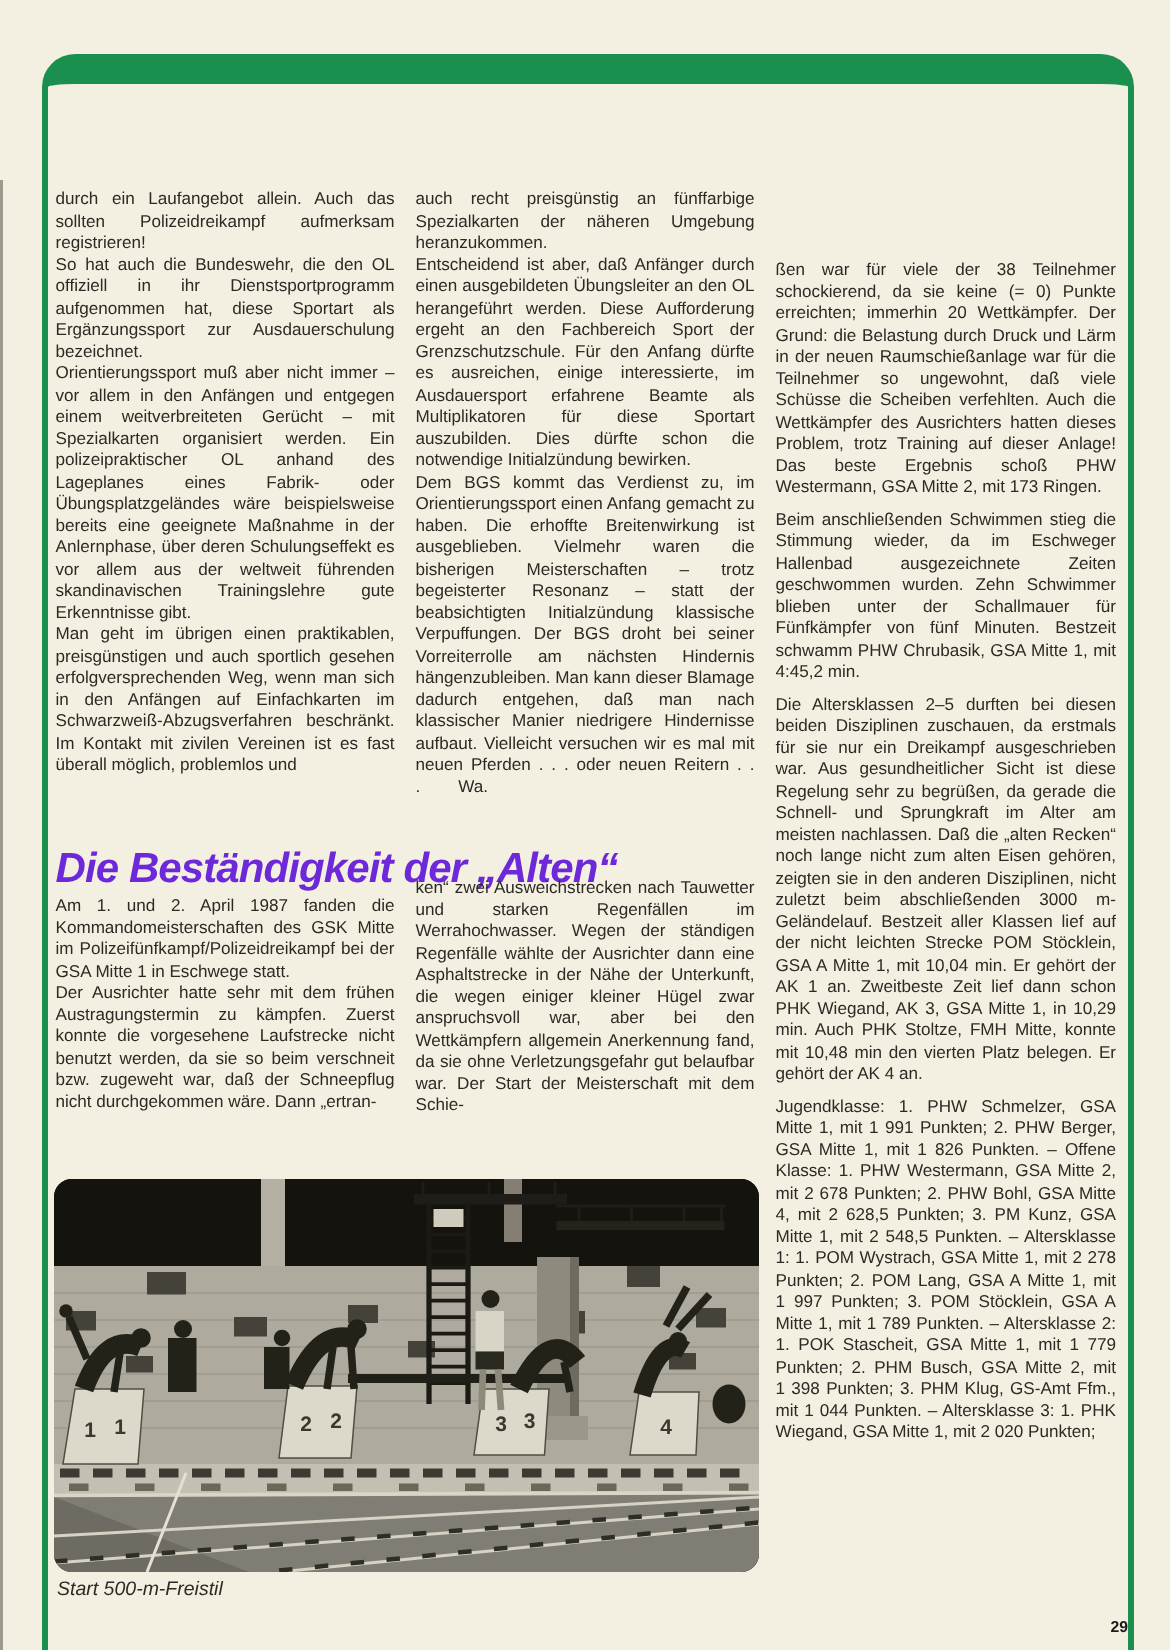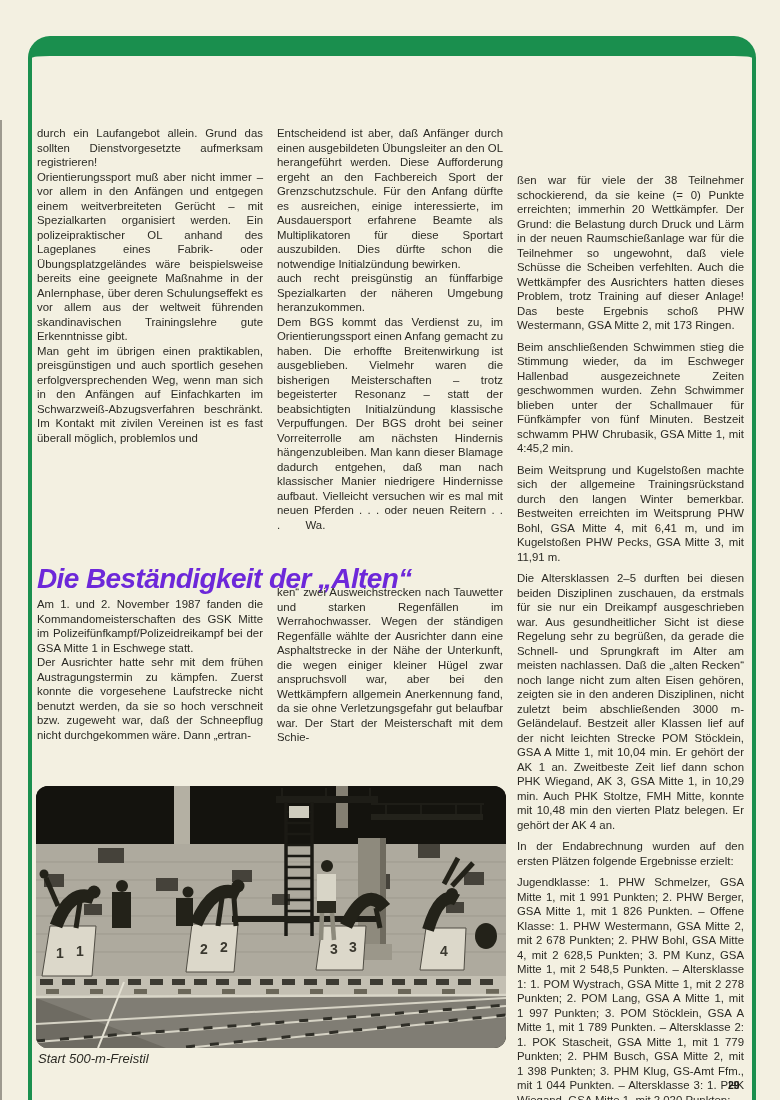--- a/index.html
+++ b/index.html
@@ -33,57 +33,56 @@
   }
   .photo-wrap{
     position:absolute;left:36px;top:786px;width:470px;height:262px;
     border-radius:12px;overflow:hidden;background:#14130e;
   }
   .caption{
     position:absolute;left:38px;top:1051px;width:300px;
     font-size:13px;font-style:italic;color:#2b2a24;
   }
   .page-number{
-    position:absolute;left:728px;top:1079px;width:24px;text-align:left;
+    position:absolute;left:728px;top:1079px;width:24px;text-align:right;
     font-size:10.5px;font-weight:bold;color:#1c1b17;
   }
 </style>
 </head>
 <body>
 
 <div class="scan-edge"></div>
 
 <div class="page-frame"></div>
 
 <div class="col" style="left:37px;top:126px;width:226px;">
-    <p>durch ein Laufangebot allein. Grund das sollten Dienstvorgesetzte aufmerksam registrieren!</p>
+    <p>durch ein Laufangebot allein. Auch das sollten Polizeidreikampf aufmerksam registrieren!</p>
+    <p>So hat auch die Bundeswehr, die den OL offiziell in ihr Dienstsportprogramm aufgenommen hat, diese Sportart als Ergänzungssport zur Ausdauerschulung bezeichnet.</p>
     <p>Orientierungssport muß aber nicht immer – vor allem in den Anfängen und entgegen einem weitverbreiteten Gerücht – mit Spezialkarten organisiert werden. Ein polizeipraktischer OL anhand des Lageplanes eines Fabrik- oder Übungsplatzgeländes wäre beispielsweise bereits eine geeignete Maßnahme in der Anlernphase, über deren Schulungseffekt es vor allem aus der weltweit führenden skandinavischen Trainingslehre gute Erkenntnisse gibt.</p>
     <p>Man geht im übrigen einen praktikablen, preisgünstigen und auch sportlich gesehen erfolgversprechenden Weg, wenn man sich in den Anfängen auf Einfachkarten im Schwarzweiß-Abzugsverfahren beschränkt. Im Kontakt mit zivilen Vereinen ist es fast überall möglich, problemlos und</p>
   </div>
 
 <div class="col" style="left:277px;top:126px;width:226px;">
+    <p>auch recht preisgünstig an fünffarbige Spezialkarten der näheren Umgebung heranzukommen.</p>
     <p>Entscheidend ist aber, daß Anfänger durch einen ausgebildeten Übungsleiter an den OL herangeführt werden. Diese Aufforderung ergeht an den Fachbereich Sport der Grenzschutzschule. Für den Anfang dürfte es ausreichen, einige interessierte, im Ausdauersport erfahrene Beamte als Multiplikatoren für diese Sportart auszubilden. Dies dürfte schon die notwendige Initialzündung bewirken.</p>
-    <p>auch recht preisgünstig an fünffarbige Spezialkarten der näheren Umgebung heranzukommen.</p>
     <p>Dem BGS kommt das Verdienst zu, im Orientierungssport einen Anfang gemacht zu haben. Die erhoffte Breitenwirkung ist ausgeblieben. Vielmehr waren die bisherigen Meisterschaften – trotz begeisterter Resonanz – statt der beabsichtigten Initialzündung klassische Verpuffungen. Der BGS droht bei seiner Vorreiterrolle am nächsten Hindernis hängenzubleiben. Man kann dieser Blamage dadurch entgehen, daß man nach klassischer Manier niedrigere Hindernisse aufbaut. Vielleicht versuchen wir es mal mit neuen Pferden . . . oder neuen Reitern . . .&nbsp;&nbsp;&nbsp;&nbsp;&nbsp;&nbsp;&nbsp;&nbsp;Wa.</p>
   </div>
 
 <div class="col spaced" style="left:517px;top:126px;width:227px;height:938px;overflow:hidden;margin-top:47px;">
     <p>ßen war für viele der 38 Teilnehmer schockierend, da sie keine (= 0) Punkte erreichten; immerhin 20 Wettkämpfer. Der Grund: die Belastung durch Druck und Lärm in der neuen Raumschießanlage war für die Teilnehmer so ungewohnt, daß viele Schüsse die Scheiben verfehlten. Auch die Wettkämpfer des Ausrichters hatten dieses Problem, trotz Training auf dieser Anlage! Das beste Ergebnis schoß PHW Westermann, GSA Mitte 2, mit 173 Ringen.</p>
     <p>Beim anschließenden Schwimmen stieg die Stimmung wieder, da im Eschweger Hallenbad ausgezeichnete Zeiten geschwommen wurden. Zehn Schwimmer blieben unter der Schallmauer für Fünfkämpfer von fünf Minuten. Bestzeit schwamm PHW Chrubasik, GSA Mitte 1, mit 4:45,2 min.</p>
-    <p>Beim Weitsprung und Kugelstoßen machte sich der allgemeine Trainingsrückstand durch den langen Winter bemerkbar. Bestweiten erreichten im Weitsprung PHW Bohl, GSA Mitte 4, mit 6,41 m, und im Kugelstoßen PHW Pecks, GSA Mitte 3, mit 11,91 m.</p>
     <p>Die Altersklassen 2–5 durften bei diesen beiden Disziplinen zuschauen, da erstmals für sie nur ein Dreikampf ausgeschrieben war. Aus gesundheitlicher Sicht ist diese Regelung sehr zu begrüßen, da gerade die Schnell- und Sprungkraft im Alter am meisten nachlassen. Daß die „alten Recken“ noch lange nicht zum alten Eisen gehören, zeigten sie in den anderen Disziplinen, nicht zuletzt beim abschließenden 3000 m-Geländelauf. Bestzeit aller Klassen lief auf der nicht leichten Strecke POM Stöcklein, GSA A Mitte 1, mit 10,04 min. Er gehört der AK 1 an. Zweitbeste Zeit lief dann schon PHK Wiegand, AK 3, GSA Mitte 1, in 10,29 min. Auch PHK Stoltze, FMH Mitte, konnte mit 10,48 min den vierten Platz belegen. Er gehört der AK 4 an.</p>
-    <p>In der Endabrechnung wurden auf den ersten Plätzen folgende Ergebnisse erzielt:</p>
     <p>Jugendklasse: 1. PHW Schmelzer, GSA Mitte 1, mit 1&nbsp;991 Punkten; 2. PHW Berger, GSA Mitte 1, mit 1&nbsp;826 Punkten. – Offene Klasse: 1. PHW Westermann, GSA Mitte 2, mit 2&nbsp;678 Punkten; 2. PHW Bohl, GSA Mitte 4, mit 2&nbsp;628,5 Punkten; 3. PM Kunz, GSA Mitte 1, mit 2&nbsp;548,5 Punkten. – Altersklasse 1: 1. POM Wystrach, GSA Mitte 1, mit 2&nbsp;278 Punkten; 2. POM Lang, GSA A Mitte 1, mit 1&nbsp;997 Punkten; 3. POM Stöcklein, GSA A Mitte 1, mit 1&nbsp;789 Punkten. – Altersklasse 2: 1. POK Stascheit, GSA Mitte 1, mit 1&nbsp;779 Punkten; 2. PHM Busch, GSA Mitte 2, mit 1&nbsp;398 Punkten; 3. PHM Klug, GS-Amt Ffm., mit 1&nbsp;044 Punkten. – Altersklasse 3: 1. PHK Wiegand, GSA Mitte 1, mit 2&nbsp;020 Punkten;</p>
   </div>
 
 <h1 class="headline">Die Beständigkeit der „Alten“</h1>
 
 <div class="col" style="left:37px;top:597px;width:226px;">
-    <p>Am 1. und 2. November 1987 fanden die Kommandomeisterschaften des GSK Mitte im Polizeifünfkampf/Polizeidreikampf bei der GSA Mitte 1 in Eschwege statt.</p>
-    <p>Der Ausrichter hatte sehr mit dem frühen Austragungstermin zu kämpfen. Zuerst konnte die vorgesehene Laufstrecke nicht benutzt werden, da sie so hoch verschneit bzw. zugeweht war, daß der Schneepflug nicht durchgekommen wäre. Dann „ertran-</p>
+    <p>Am 1. und 2. April 1987 fanden die Kommandomeisterschaften des GSK Mitte im Polizeifünfkampf/Polizeidreikampf bei der GSA Mitte 1 in Eschwege statt.</p>
+    <p>Der Ausrichter hatte sehr mit dem frühen Austragungstermin zu kämpfen. Zuerst konnte die vorgesehene Laufstrecke nicht benutzt werden, da sie so beim verschneit bzw. zugeweht war, daß der Schneepflug nicht durchgekommen wäre. Dann „ertran-</p>
   </div>
 
 <div class="col" style="left:277px;top:585px;width:226px;">
     <p>ken“ zwei Ausweichstrecken nach Tauwetter und starken Regenfällen im Werrahochwasser. Wegen der ständigen Regenfälle wählte der Ausrichter dann eine Asphaltstrecke in der Nähe der Unterkunft, die wegen einiger kleiner Hügel zwar anspruchsvoll war, aber bei den Wettkämpfern allgemein Anerkennung fand, da sie ohne Verletzungsgefahr gut belaufbar war. Der Start der Meisterschaft mit dem Schie-</p>
   </div>
 
 <div class="photo-wrap">
   <svg width="470" height="262" viewBox="0 0 470 262">
 
     <rect x="0" y="0" width="470" height="58" fill="#14130e"></rect>

